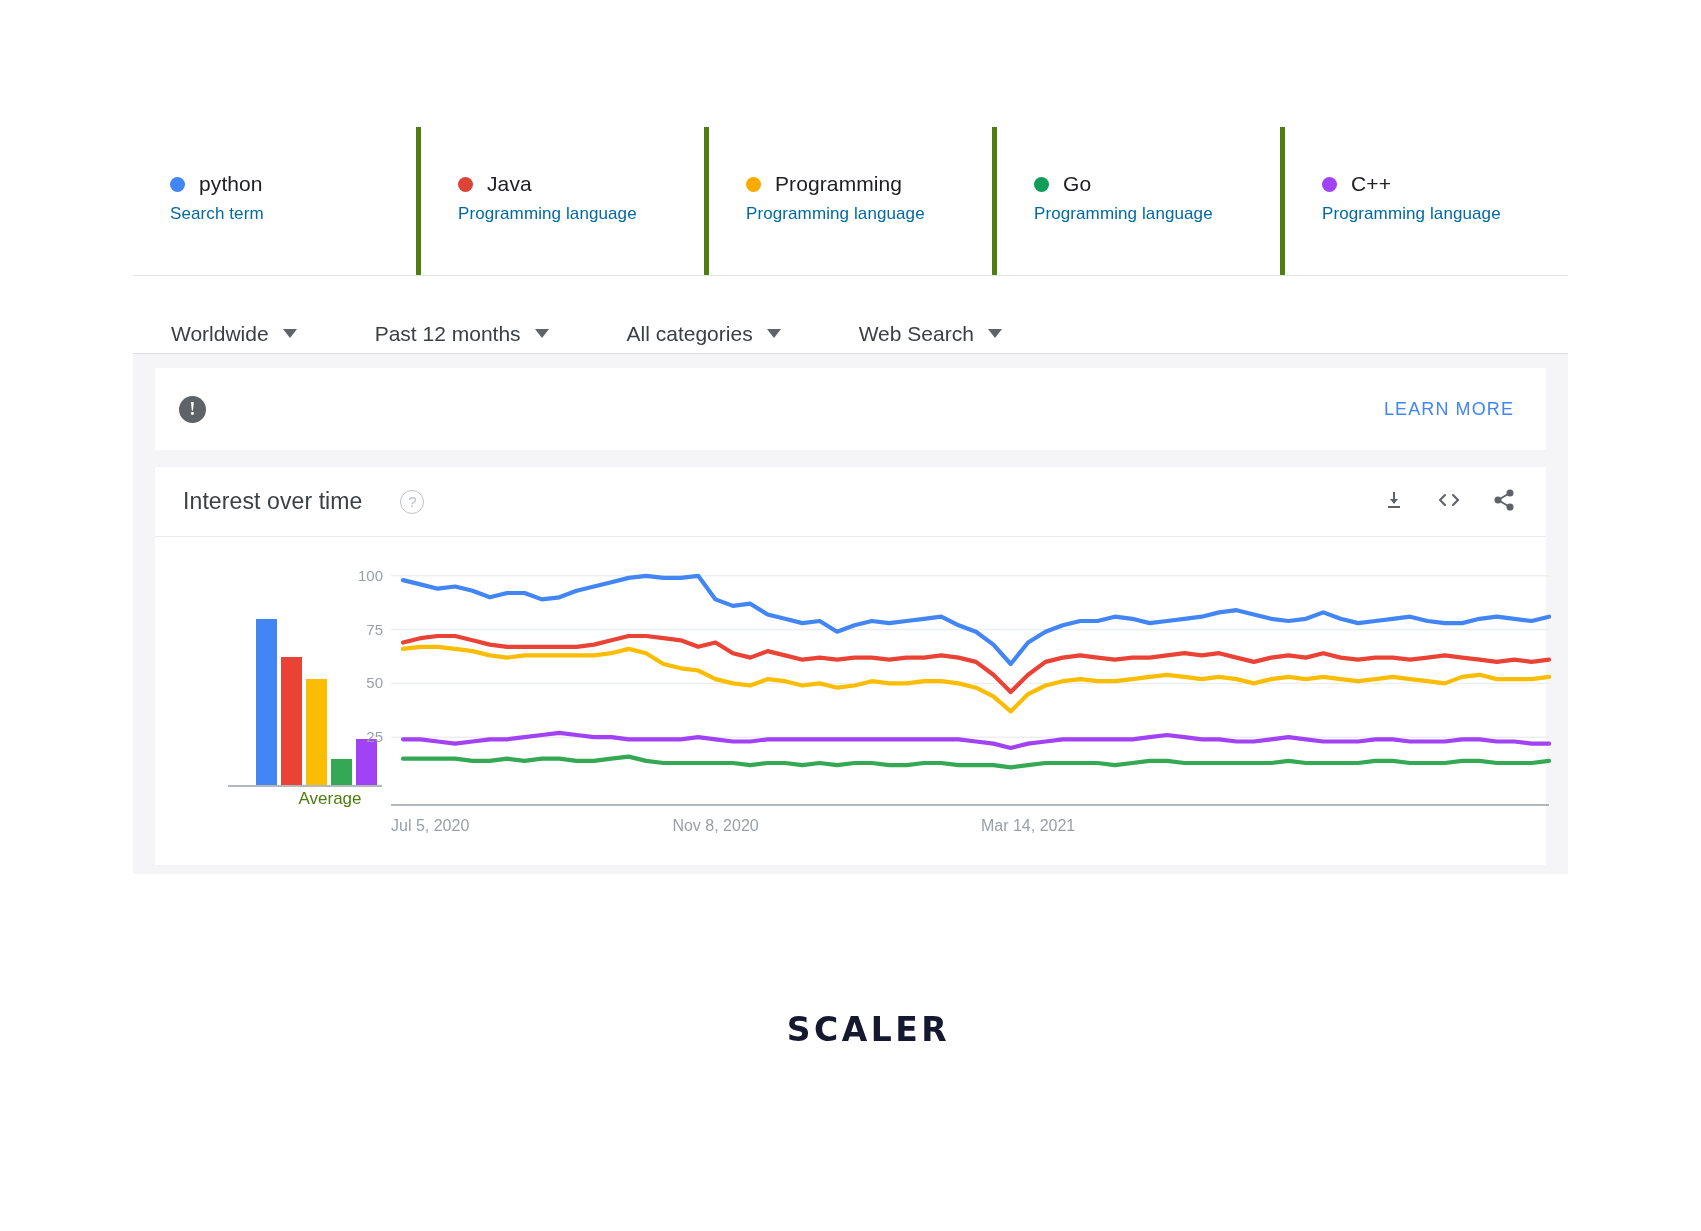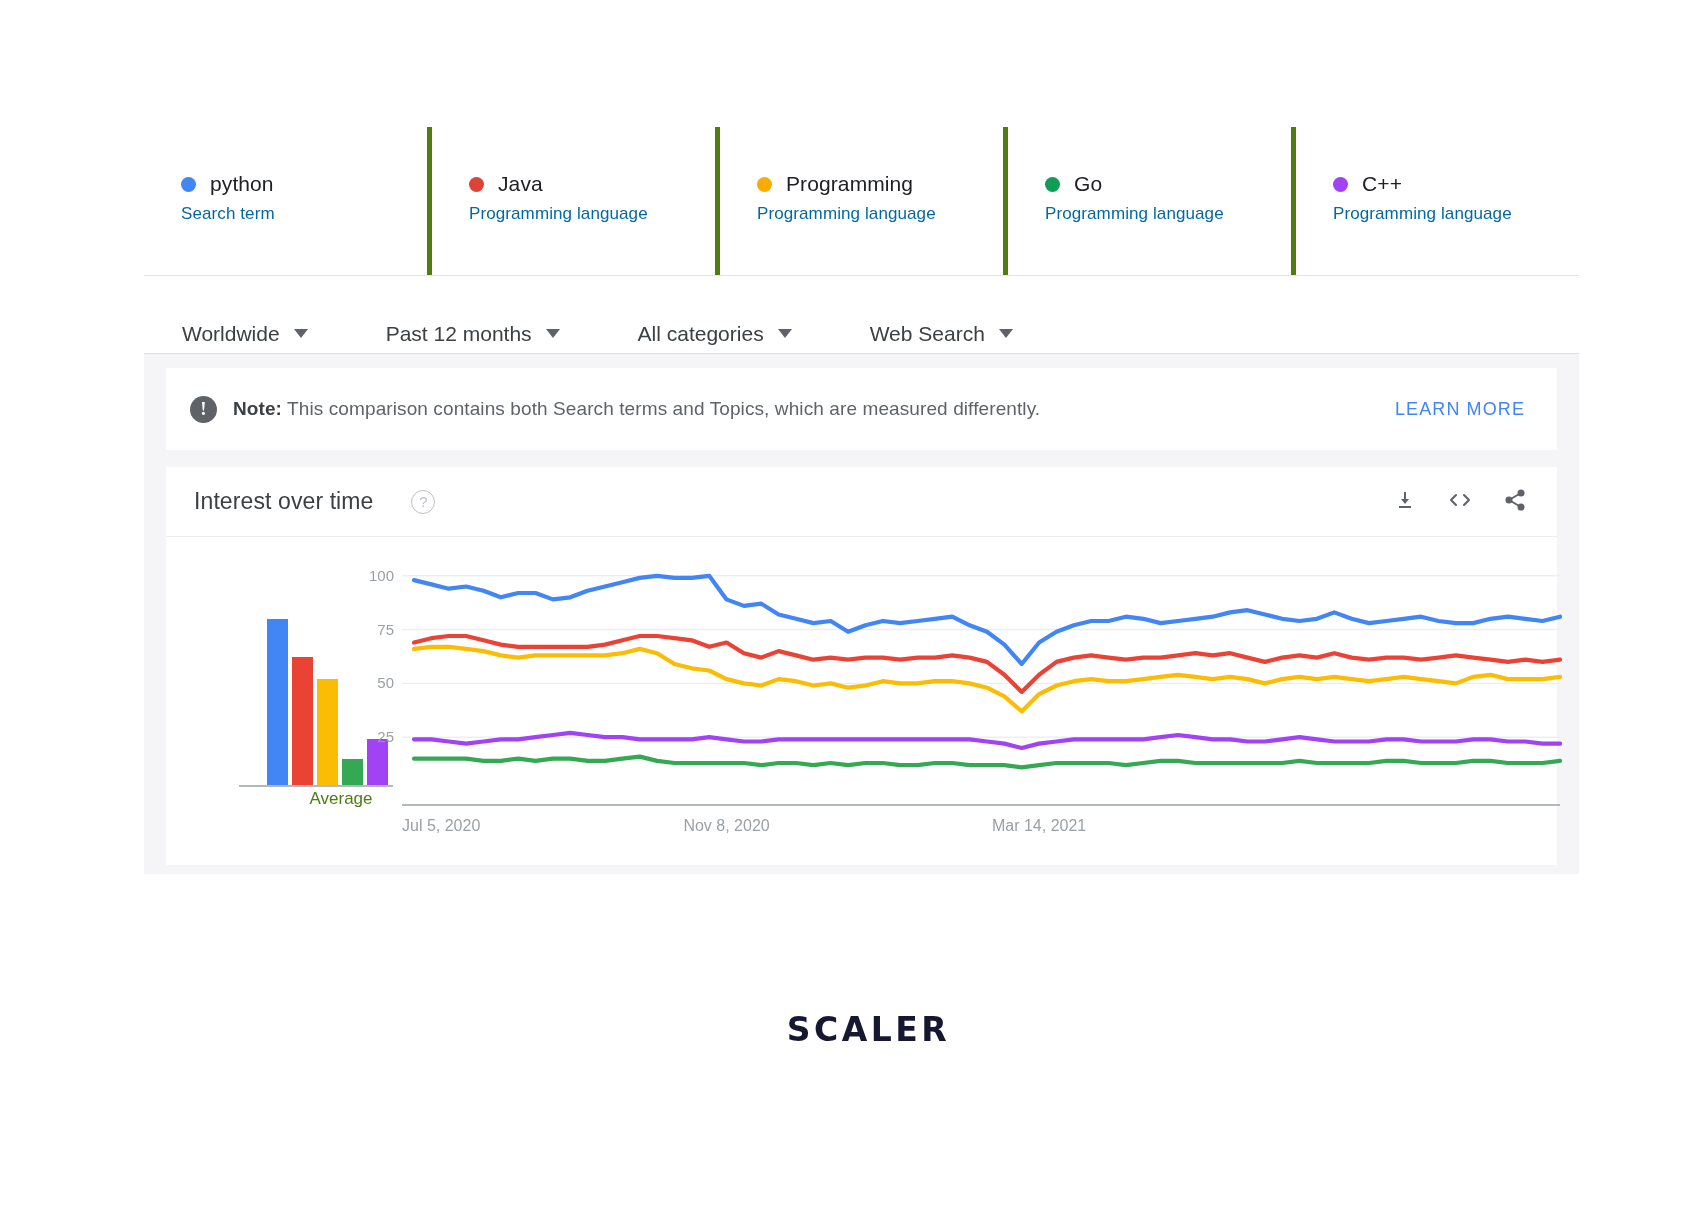--- a/index.html
+++ b/index.html
@@ -11,21 +11,21 @@
     width: 1701px;
     height: 1231px;
     font-family: "Liberation Sans", sans-serif;
     overflow: hidden;
     position: relative;
   }
 
   
   #trends-panel {
     position: absolute;
-    left: 144px;
+    left: 133px;
     top: 127px;
     width: 1435px;
   }
   #legend-row {
     display: flex;
     height: 148px;
     border-bottom: 1px solid #e4e4e4;
   }
   .legend-card {
     flex: 1 1 0;
@@ -278,23 +278,20 @@
       <div class="filter-item">
         <span class="filter-label">Web Search</span>
         <span class="caret"></span>
       </div>
     </div>
 
   <div id="panel-body">
 
     <div id="note-bar">
       <div id="note-icon">!</div>
-      <div id="note-text">
-        <b>Note:</b><span> This comparison contains both Search terms and Topics, which are measured differently.</span>
-      </div>
       <div id="learn-more">LEARN MORE</div>
     </div>
 
     <div id="chart-card">
       <div id="chart-header">
         <span id="chart-title">Interest over time</span>
         <span id="help-icon">?</span>
         <div id="chart-actions">
           <span class="action-icon">
             <svg width="24" height="24" viewBox="0 0 24 24" fill="#5f6368">

